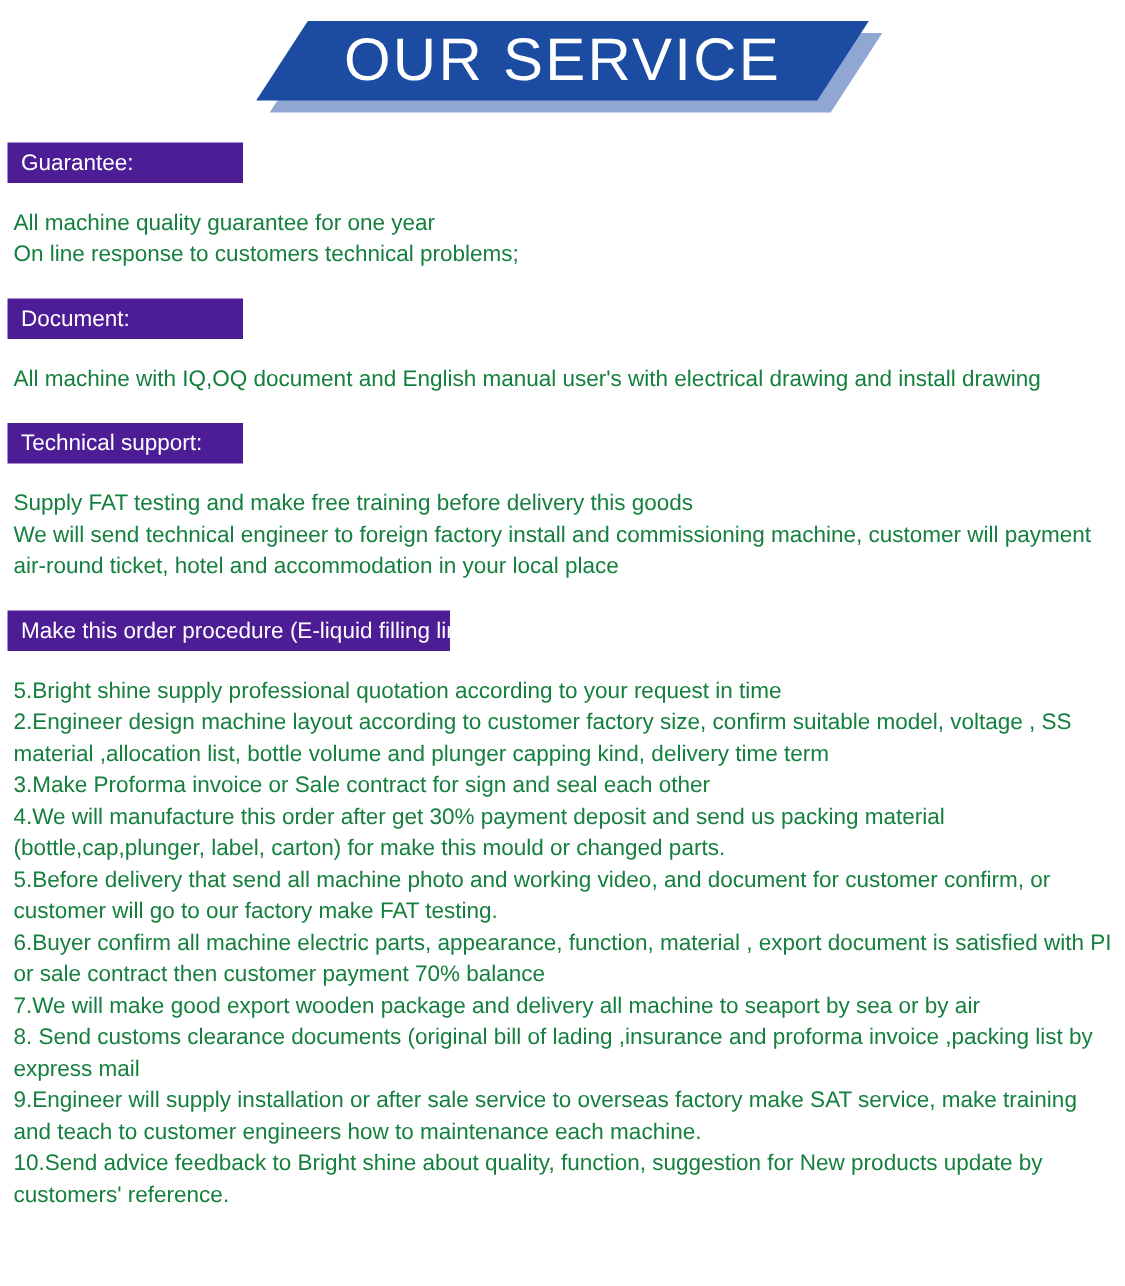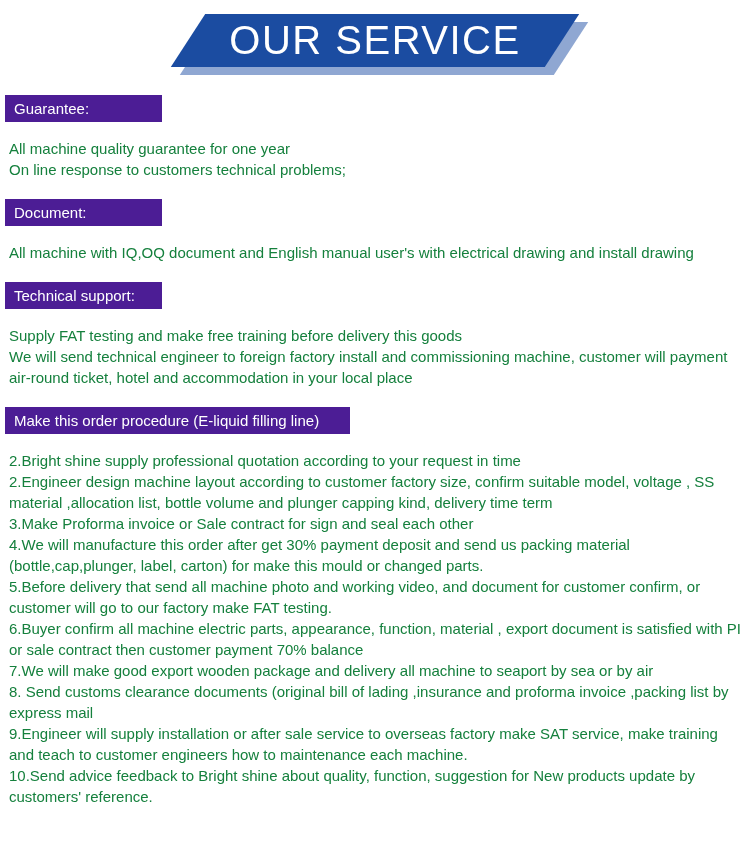--- a/index.html
+++ b/index.html
@@ -56,21 +56,21 @@
     margin: 19px 0 0 5px;
     width: 157px;
     padding: 6px 4px 6px 9px;
     background: #4c1d95;
     color: #ffffff;
     font-size: 15px;
     line-height: 15px;
     white-space: nowrap;
   }
   .bar.wide {
-    width: 345px;
+    width: 295px;
   }
 
   
   .section-body {
     margin: 16px 0 0 9px;
     padding-right: 8px;
   }
   .section-body p {
     margin: 0;
     font-size: 15px;
@@ -108,21 +108,21 @@
     <div class="bar">Technical support:</div>
     <div class="section-body">
       <p>Supply FAT testing and make free training before delivery this goods</p>
       <p>We will send technical engineer to foreign factory install and commissioning machine, customer will payment air-round ticket, hotel and accommodation in your local place</p>
     </div>
   </div>
 
   <div>
     <div class="bar wide">Make this order procedure (E-liquid filling line)</div>
     <div class="section-body">
-      <p>2.Bright shine supply professional quotation according to your request in time</p>
+      <p>5.Bright shine supply professional quotation according to your request in time</p>
       <p>2.Engineer design machine layout according to customer factory size, confirm suitable model, voltage , SS material ,allocation list, bottle volume and plunger capping kind, delivery time term</p>
       <p>3.Make Proforma invoice or Sale contract for sign and seal each other</p>
       <p>4.We will manufacture this order after get 30% payment deposit and send us packing material (bottle,cap,plunger, label, carton) for make this mould or changed parts.</p>
       <p>5.Before delivery that send all machine photo and working video, and document for customer confirm, or customer will go to our factory make FAT testing.</p>
       <p>6.Buyer confirm all machine electric parts, appearance, function, material , export document is satisfied with PI or sale contract then customer payment 70% balance</p>
       <p>7.We will make good export wooden package and delivery all machine to seaport by sea or by air</p>
       <p>8. Send customs clearance documents (original bill of lading ,insurance and proforma invoice ,packing list by express mail</p>
       <p>9.Engineer will supply installation or after sale service to overseas factory make SAT service, make training and teach to customer engineers how to maintenance each machine.</p>
       <p>10.Send advice feedback to Bright shine about quality, function, suggestion for New products update by customers' reference.</p>
     </div>

